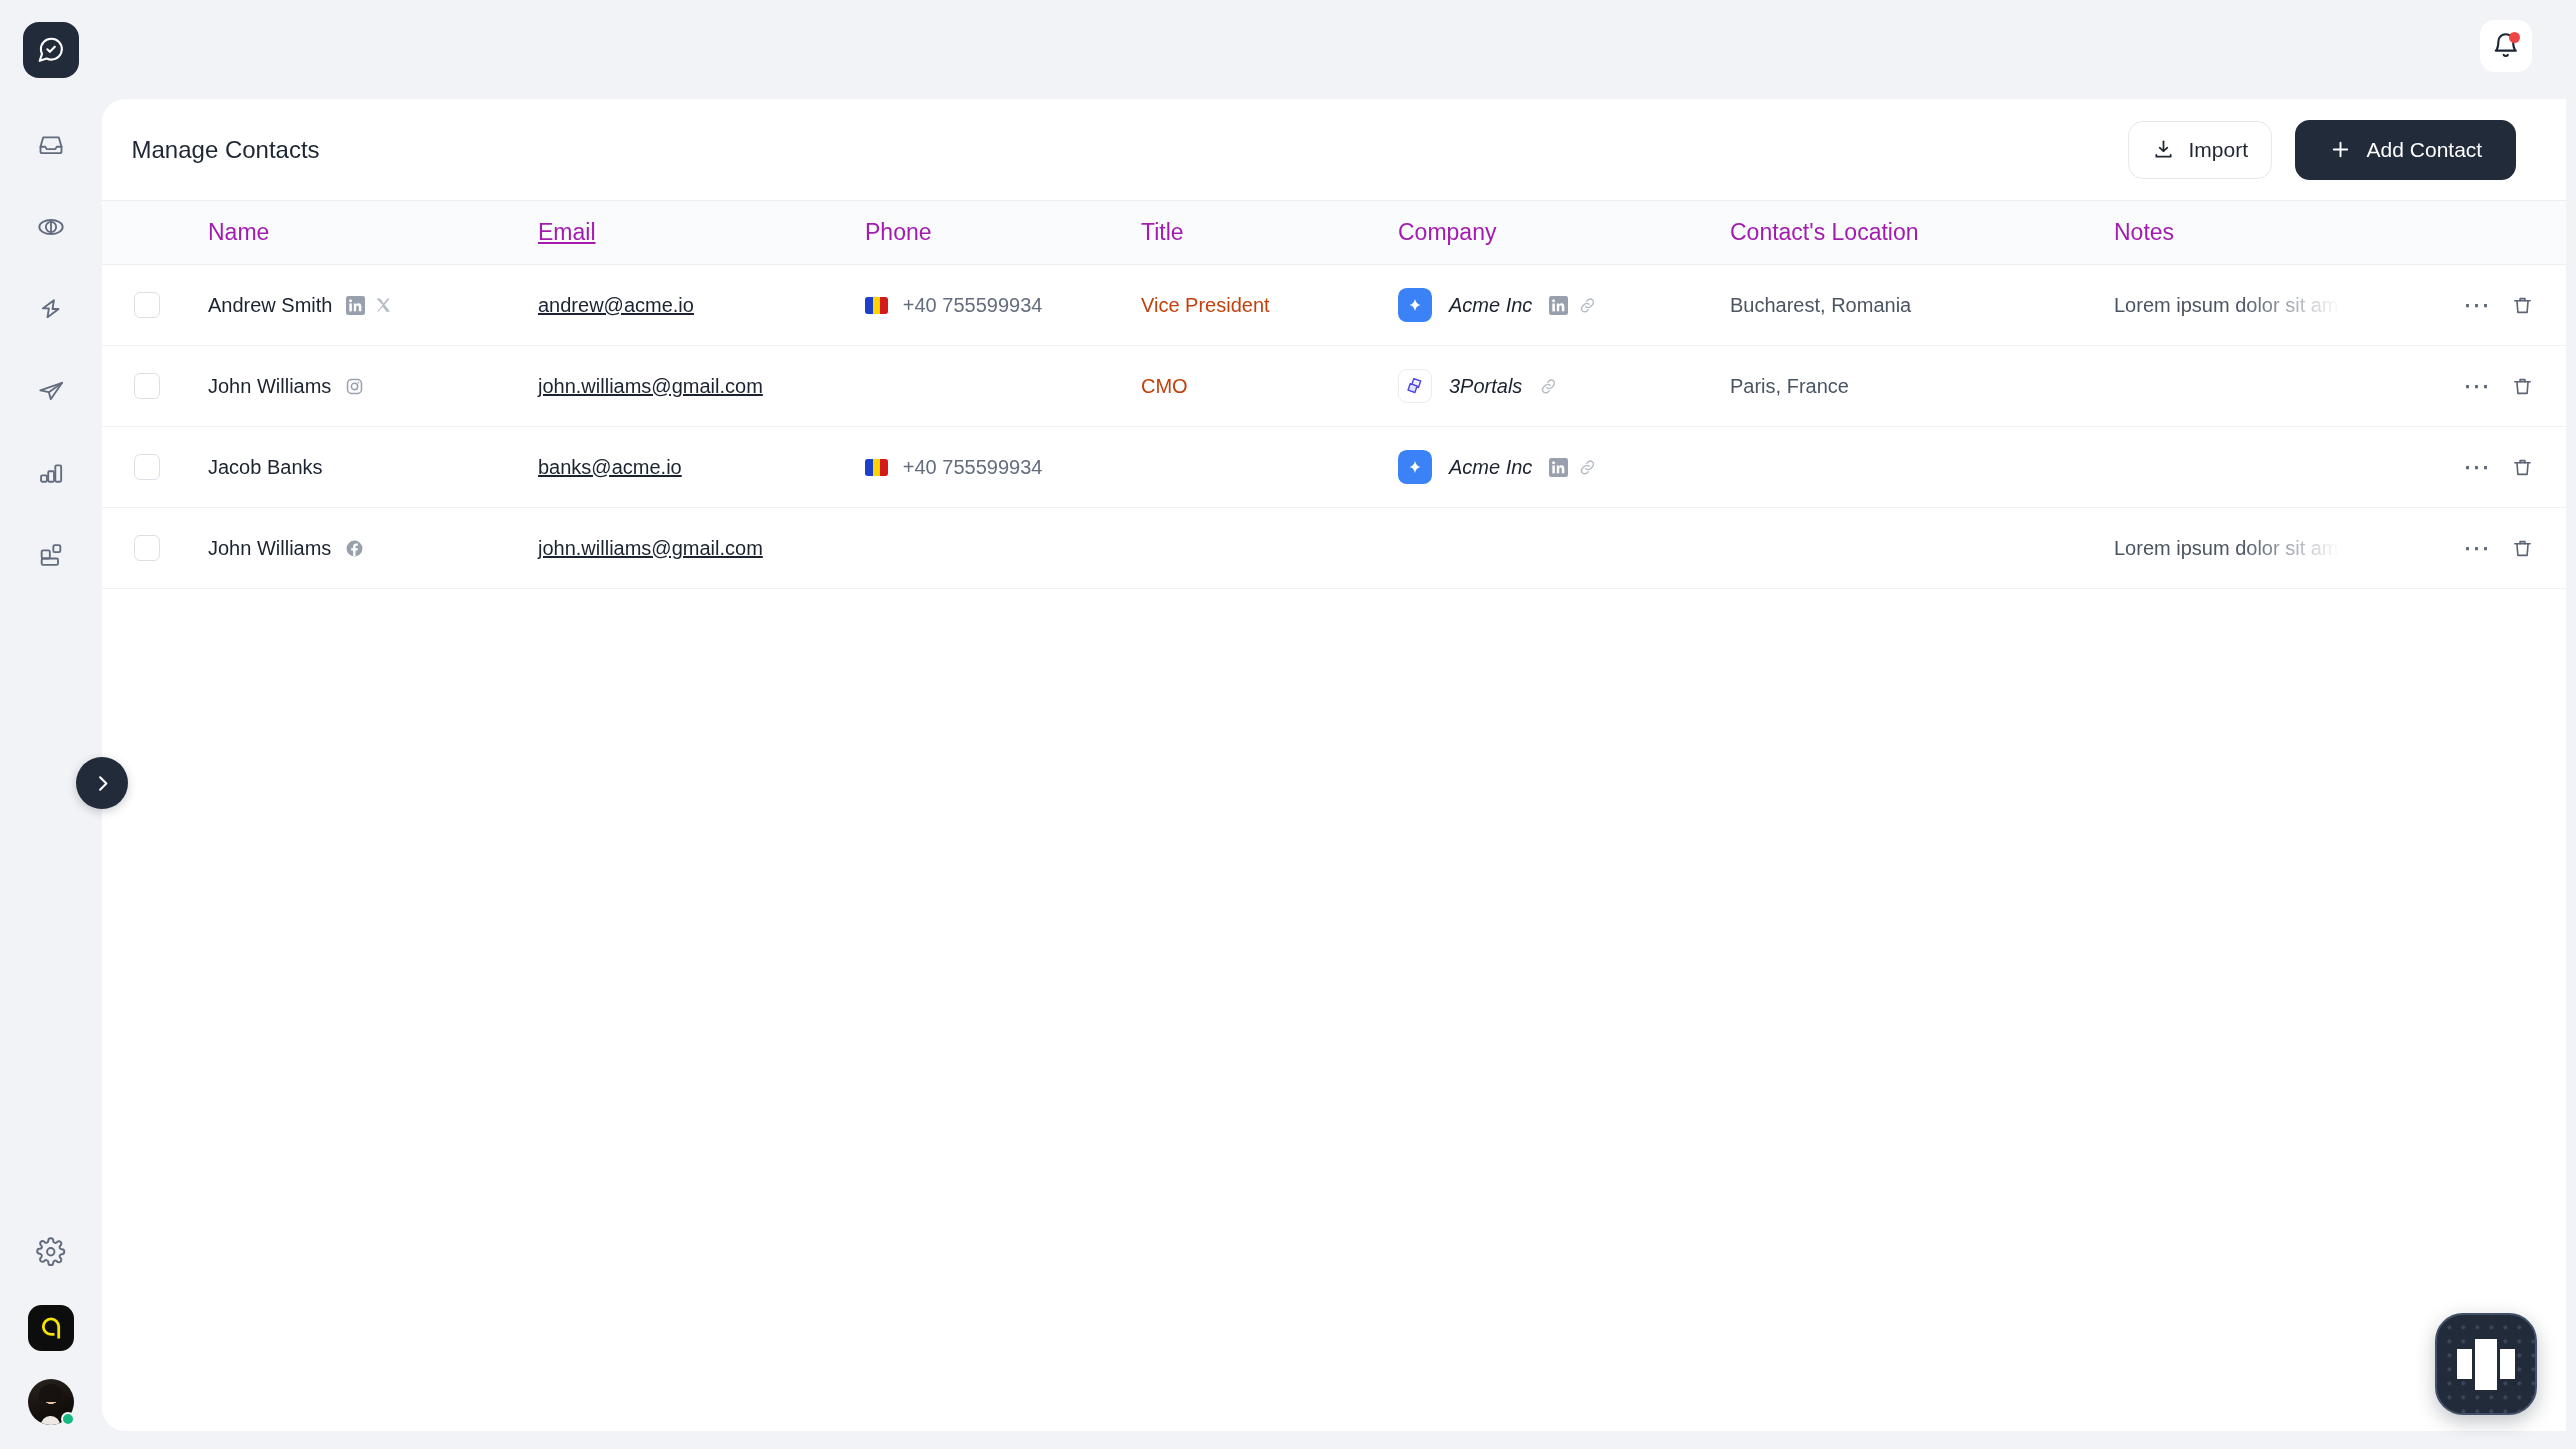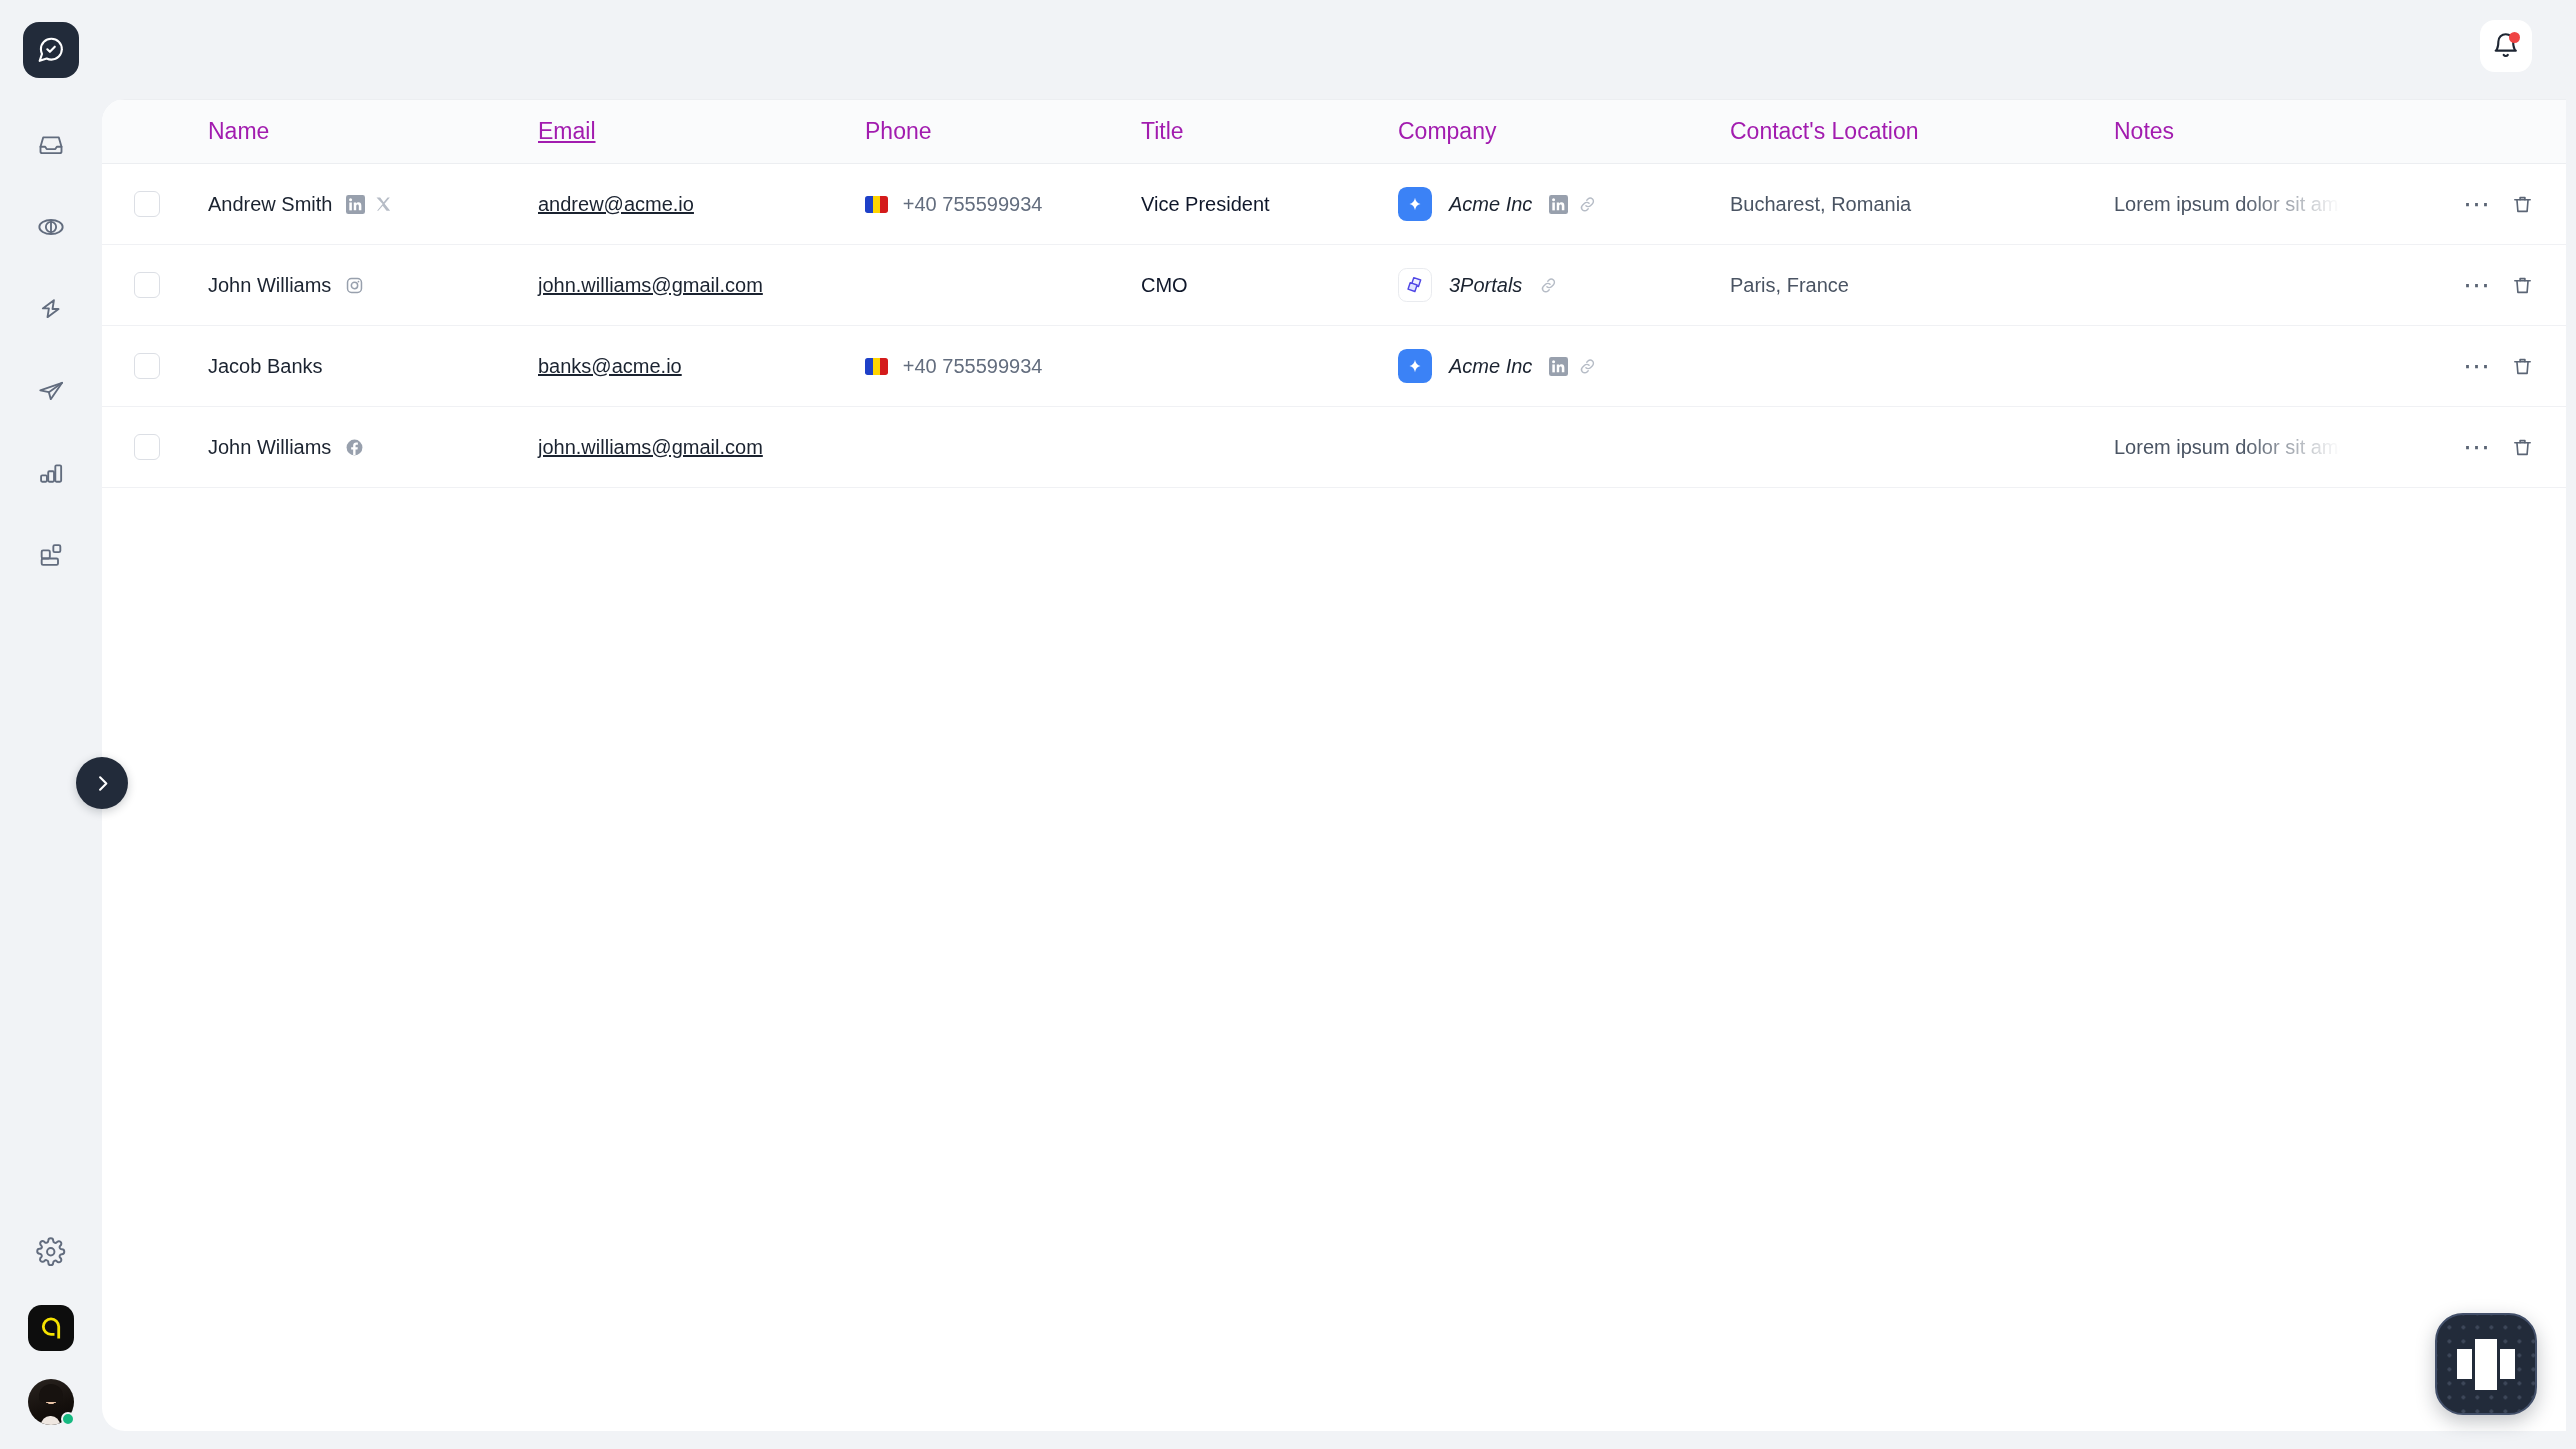--- a/index.html
+++ b/index.html
@@ -141,21 +141,21 @@
   .email-cell { color: #1b2330; }
   .phone-cell { display: flex; align-items: center; gap: 14.8px; color: #636d7e; }
   .flag-ro {
     width: 23px; height: 17px; border-radius: 2.7px; overflow: hidden;
     display: flex; flex-shrink: 0;
   }
   .flag-ro i { display:block; width: 33.34%; height: 100%; }
   .flag-ro i:nth-child(1){ background:#1e40c8; }
   .flag-ro i:nth-child(2){ background:#ffd400; }
   .flag-ro i:nth-child(3){ background:#d41b1b; }
-  .title-cell { color: #0f172a; }
+  .title-cell { color: #c2410c; }
   .company-cell { display: flex; align-items: center; gap: 17px; color: #1b2330; font-style: italic; }
   .co-logo {
     width: 34px; height: 34px; border-radius: 8.7px; flex-shrink: 0;
     display: flex; align-items: center; justify-content: center;
   }
   .co-logo.blue { background: #3b82f6; }
   .co-logo.white { background: #fff; border: 1.3px solid #e9ebef; }
   .loc-cell { color: #4a5463; }
 
   .notes-cell { position: relative; }
@@ -282,20 +282,41 @@
     <svg width="29.5" height="29.5" viewBox="0 0 24 24" fill="none" stroke="#1e2633" stroke-width="1.7" stroke-linecap="round" stroke-linejoin="round">
       <path d="M18 8.6a6 6 0 1 0-12 0c0 6-2.2 7.4-2.2 7.4h16.4S18 14.6 18 8.6"></path>
       <path d="M13.7 19.4a2 2 0 0 1-3.4 0"></path>
     </svg>
     <span class="bell-badge"></span>
   </div>
 </div>
 
 <div id="content-card">
 
+  <div id="card-header">
+    <div id="page-title">Manage Contacts</div>
+
+    <div id="header-actions">
+      <div id="import-button">
+        <svg width="23" height="23" viewBox="0 0 24 24" fill="none" stroke="#1e2633" stroke-width="1.8" stroke-linecap="round" stroke-linejoin="round">
+          <path d="M12 3.5v10"></path>
+            <path d="M8 10l4 3.8 4-3.8"></path>
+            <path d="M4.5 17.5v2h15v-2"></path>
+        </svg>
+        <span>Import</span>
+      </div>
+
+      <div id="add-contact-button">
+        <svg width="23" height="23" viewBox="0 0 24 24" fill="none" stroke="#ffffff" stroke-width="2" stroke-linecap="round">
+          <path d="M12 5v14M5 12h14"></path>
+        </svg>
+        <span>Add Contact</span>
+      </div>
+    </div>
+  </div>
 
   <table>
     <thead>
       <tr>
         <th class="col-check"></th>
         <th class="col-name cell-pad">Name</th>
         <th class="col-email cell-pad">Email</th>
         <th class="col-phone cell-pad">Phone</th>
         <th class="col-title cell-pad">Title</th>
         <th class="col-company cell-pad">Company</th>

